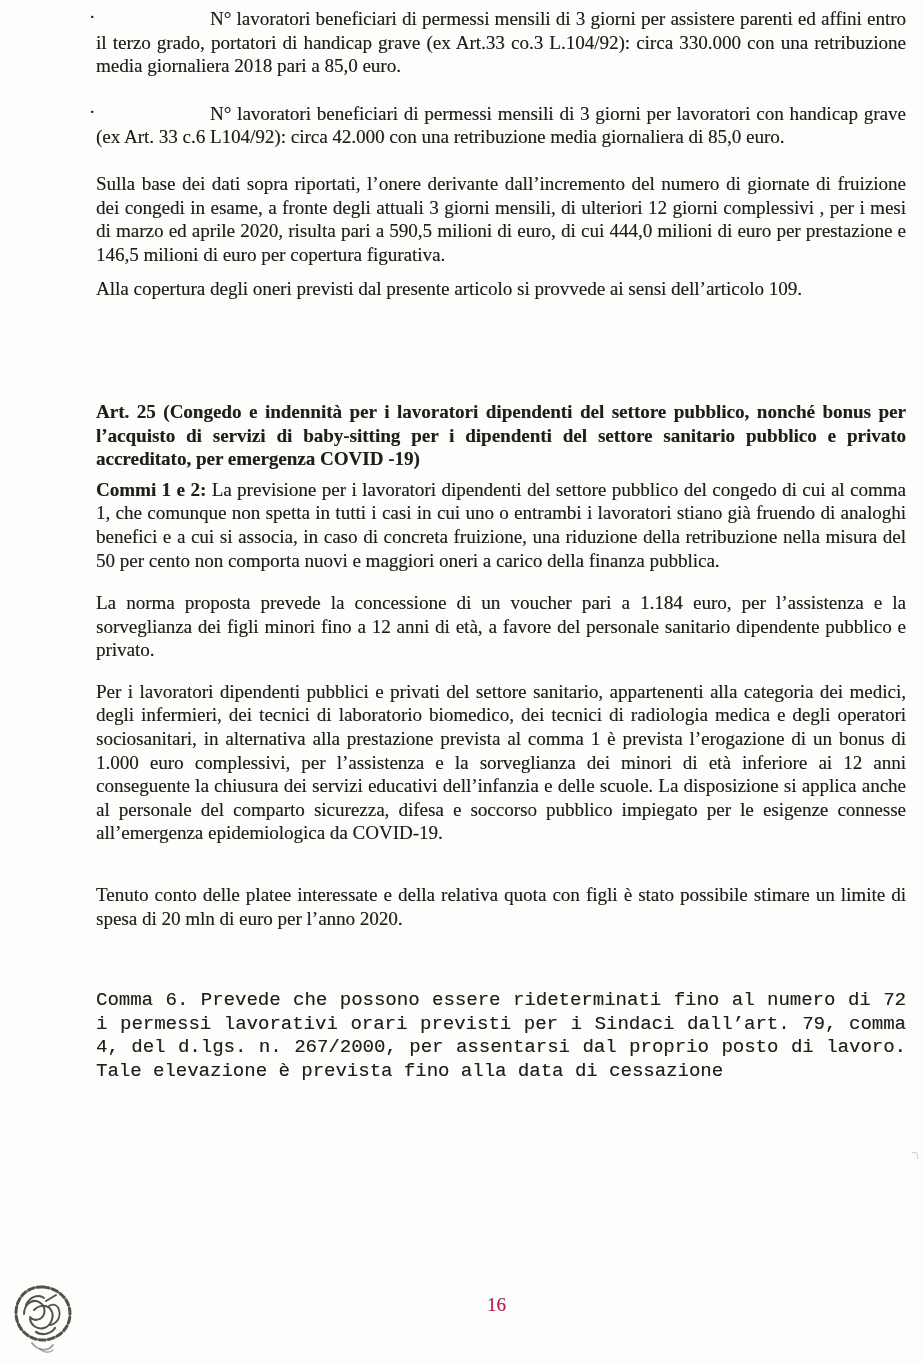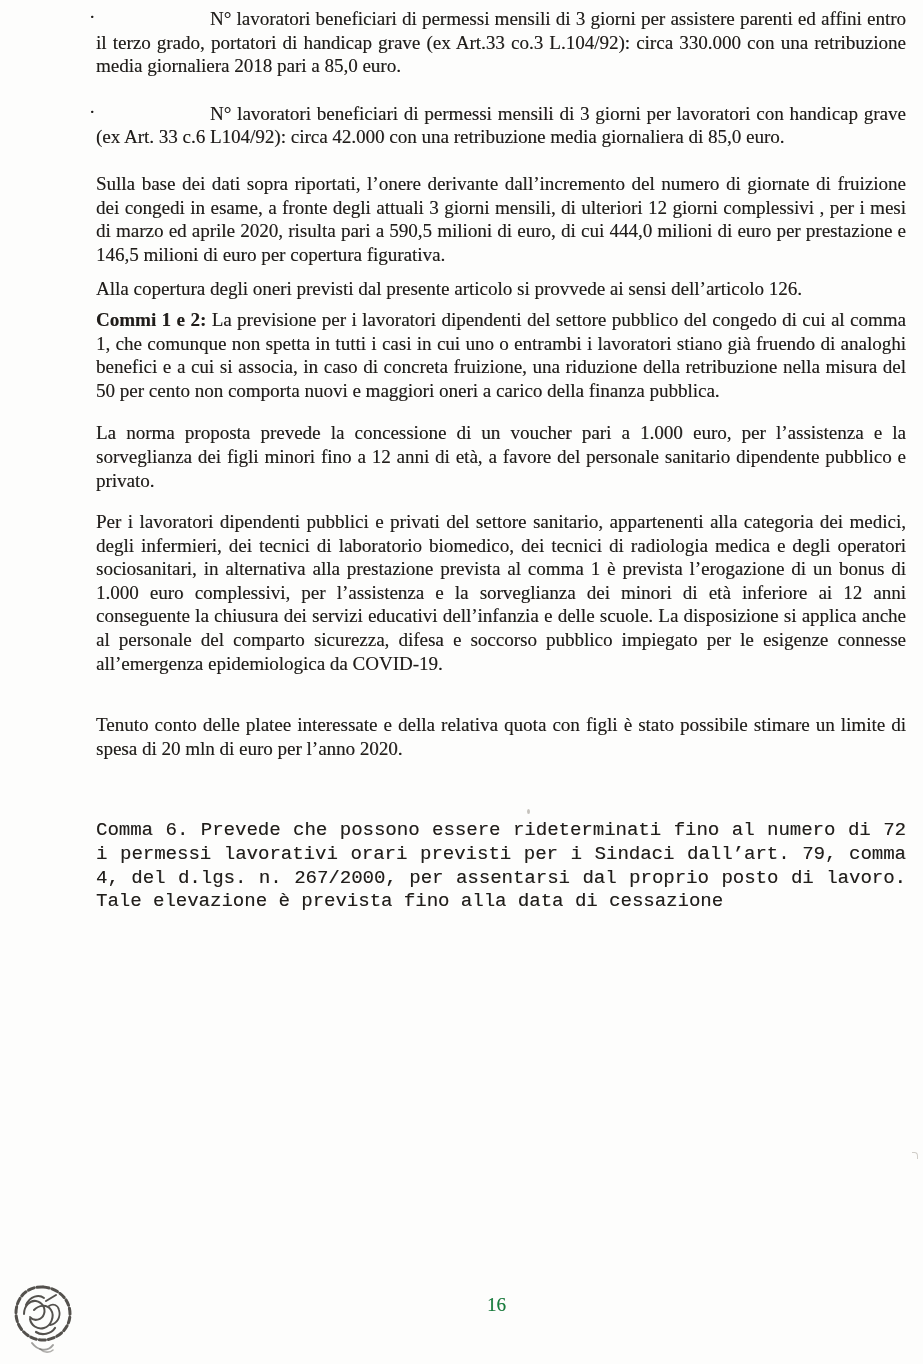--- a/index.html
+++ b/index.html
@@ -51,21 +51,21 @@
   .m-tenuto  { margin-top: 38px !important; }
   .m-comma6  { margin-top: 59px !important; font-family: Liberation Mono, monospace; }
   .p-first   { margin-top: 7px  !important; }
   .bold { font-weight: bold; }
   .page-number {
     position: absolute;
     left: 487px;
     top: 1294px;
     font-size: 19px;
     font-family: "Liberation Serif", "DejaVu Serif", serif;
-    color: #15803d;
+    color: #be185d;
     text-shadow: 0.3px 0.3px 0.5px rgba(32, 29, 26, 0.4);
   }
   .stamp {
     position: absolute;
     left: 12px;
     top: 1283px;
     width: 62px;
     height: 78px;
     opacity: 0.88;
   }
@@ -89,29 +89,30 @@
       <span>N° lavoratori beneficiari di permessi mensili di 3 giorni per assistere parenti ed affini entro il terzo grado, portatori di handicap grave (ex Art.33 co.3 L.104/92): circa 330.000 con una retribuzione media giornaliera 2018 pari a 85,0 euro.</span>
     </p>
 
     <p class="bullet-para m-b2">
       <span class="bullet-dot">·</span>
       <span>N° lavoratori beneficiari di permessi mensili di 3 giorni per lavoratori con handicap grave (ex Art. 33 c.6 L104/92): circa 42.000 con una retribuzione media giornaliera di 85,0 euro.</span>
     </p>
 
     <p class="m-sulla">Sulla base dei dati sopra riportati, l’onere derivante dall’incremento del numero di giornate di fruizione dei congedi in esame, a fronte degli attuali 3 giorni mensili, di ulteriori 12 giorni complessivi , per i mesi di marzo ed aprile 2020, risulta pari a 590,5 milioni di euro, di cui 444,0 milioni di euro per prestazione e 146,5 milioni di euro per copertura figurativa.</p>
 
-    <p class="m-alla">Alla copertura degli oneri previsti dal presente articolo si provvede ai sensi dell’articolo 126.</p>
+    <p class="m-alla">Alla copertura degli oneri previsti dal presente articolo si provvede ai sensi dell’articolo 109.</p>
 
+    <p class="bold m-art25">Art. 25 (Congedo e indennità per i lavoratori dipendenti del settore pubblico, nonché bonus per l’acquisto di servizi di baby-sitting per i dipendenti del settore sanitario pubblico e privato accreditato, per emergenza COVID -19)</p>
 
     <p class="m-commi12">
       <span class="bold">Commi 1 e 2:</span><span> La previsione per i lavoratori dipendenti del settore pubblico del congedo di cui al comma 1, che comunque non spetta in tutti i casi in cui uno o entrambi i lavoratori stiano già fruendo di analoghi benefici e a cui si associa, in caso di concreta fruizione, una riduzione della retribuzione nella misura del 50 per cento non comporta nuovi e maggiori oneri a carico della finanza pubblica.</span>
     </p>
 
 
-    <p class="m-norma">La norma proposta prevede la concessione di un voucher pari a 1.000 euro, per l’assistenza e la sorveglianza dei figli minori fino a 12 anni di età, a favore del personale sanitario dipendente pubblico e privato.</p>
+    <p class="m-norma">La norma proposta prevede la concessione di un voucher pari a 1.184 euro, per l’assistenza e la sorveglianza dei figli minori fino a 12 anni di età, a favore del personale sanitario dipendente pubblico e privato.</p>
 
     <p class="m-perlav">Per i lavoratori dipendenti pubblici e privati del settore sanitario, appartenenti alla categoria dei medici, degli infermieri, dei tecnici di laboratorio biomedico, dei tecnici di radiologia medica e degli operatori sociosanitari, in alternativa alla prestazione prevista al comma 1 è prevista l’erogazione di un bonus di 1.000 euro complessivi, per l’assistenza e la sorveglianza dei minori di età inferiore ai 12 anni conseguente la chiusura dei servizi educativi dell’infanzia e delle scuole. La disposizione si applica anche al personale del comparto sicurezza, difesa e soccorso pubblico impiegato per le esigenze connesse all’emergenza epidemiologica da COVID-19.</p>
 
     <p class="m-tenuto">Tenuto conto delle platee interessate e della relativa quota con figli è stato possibile stimare un limite di spesa di 20 mln di euro per l’anno 2020.</p>
 
     <p class="m-comma6">Comma 6. Prevede che possono essere rideterminati fino al numero di 72 i permessi lavorativi orari previsti per i Sindaci dall’art. 79, comma 4, del d.lgs. n. 267/2000, per assentarsi dal proprio posto di lavoro. Tale elevazione è prevista fino alla data di cessazione</p>
 
   </div>
 
   <div class="speck speck1"></div>

